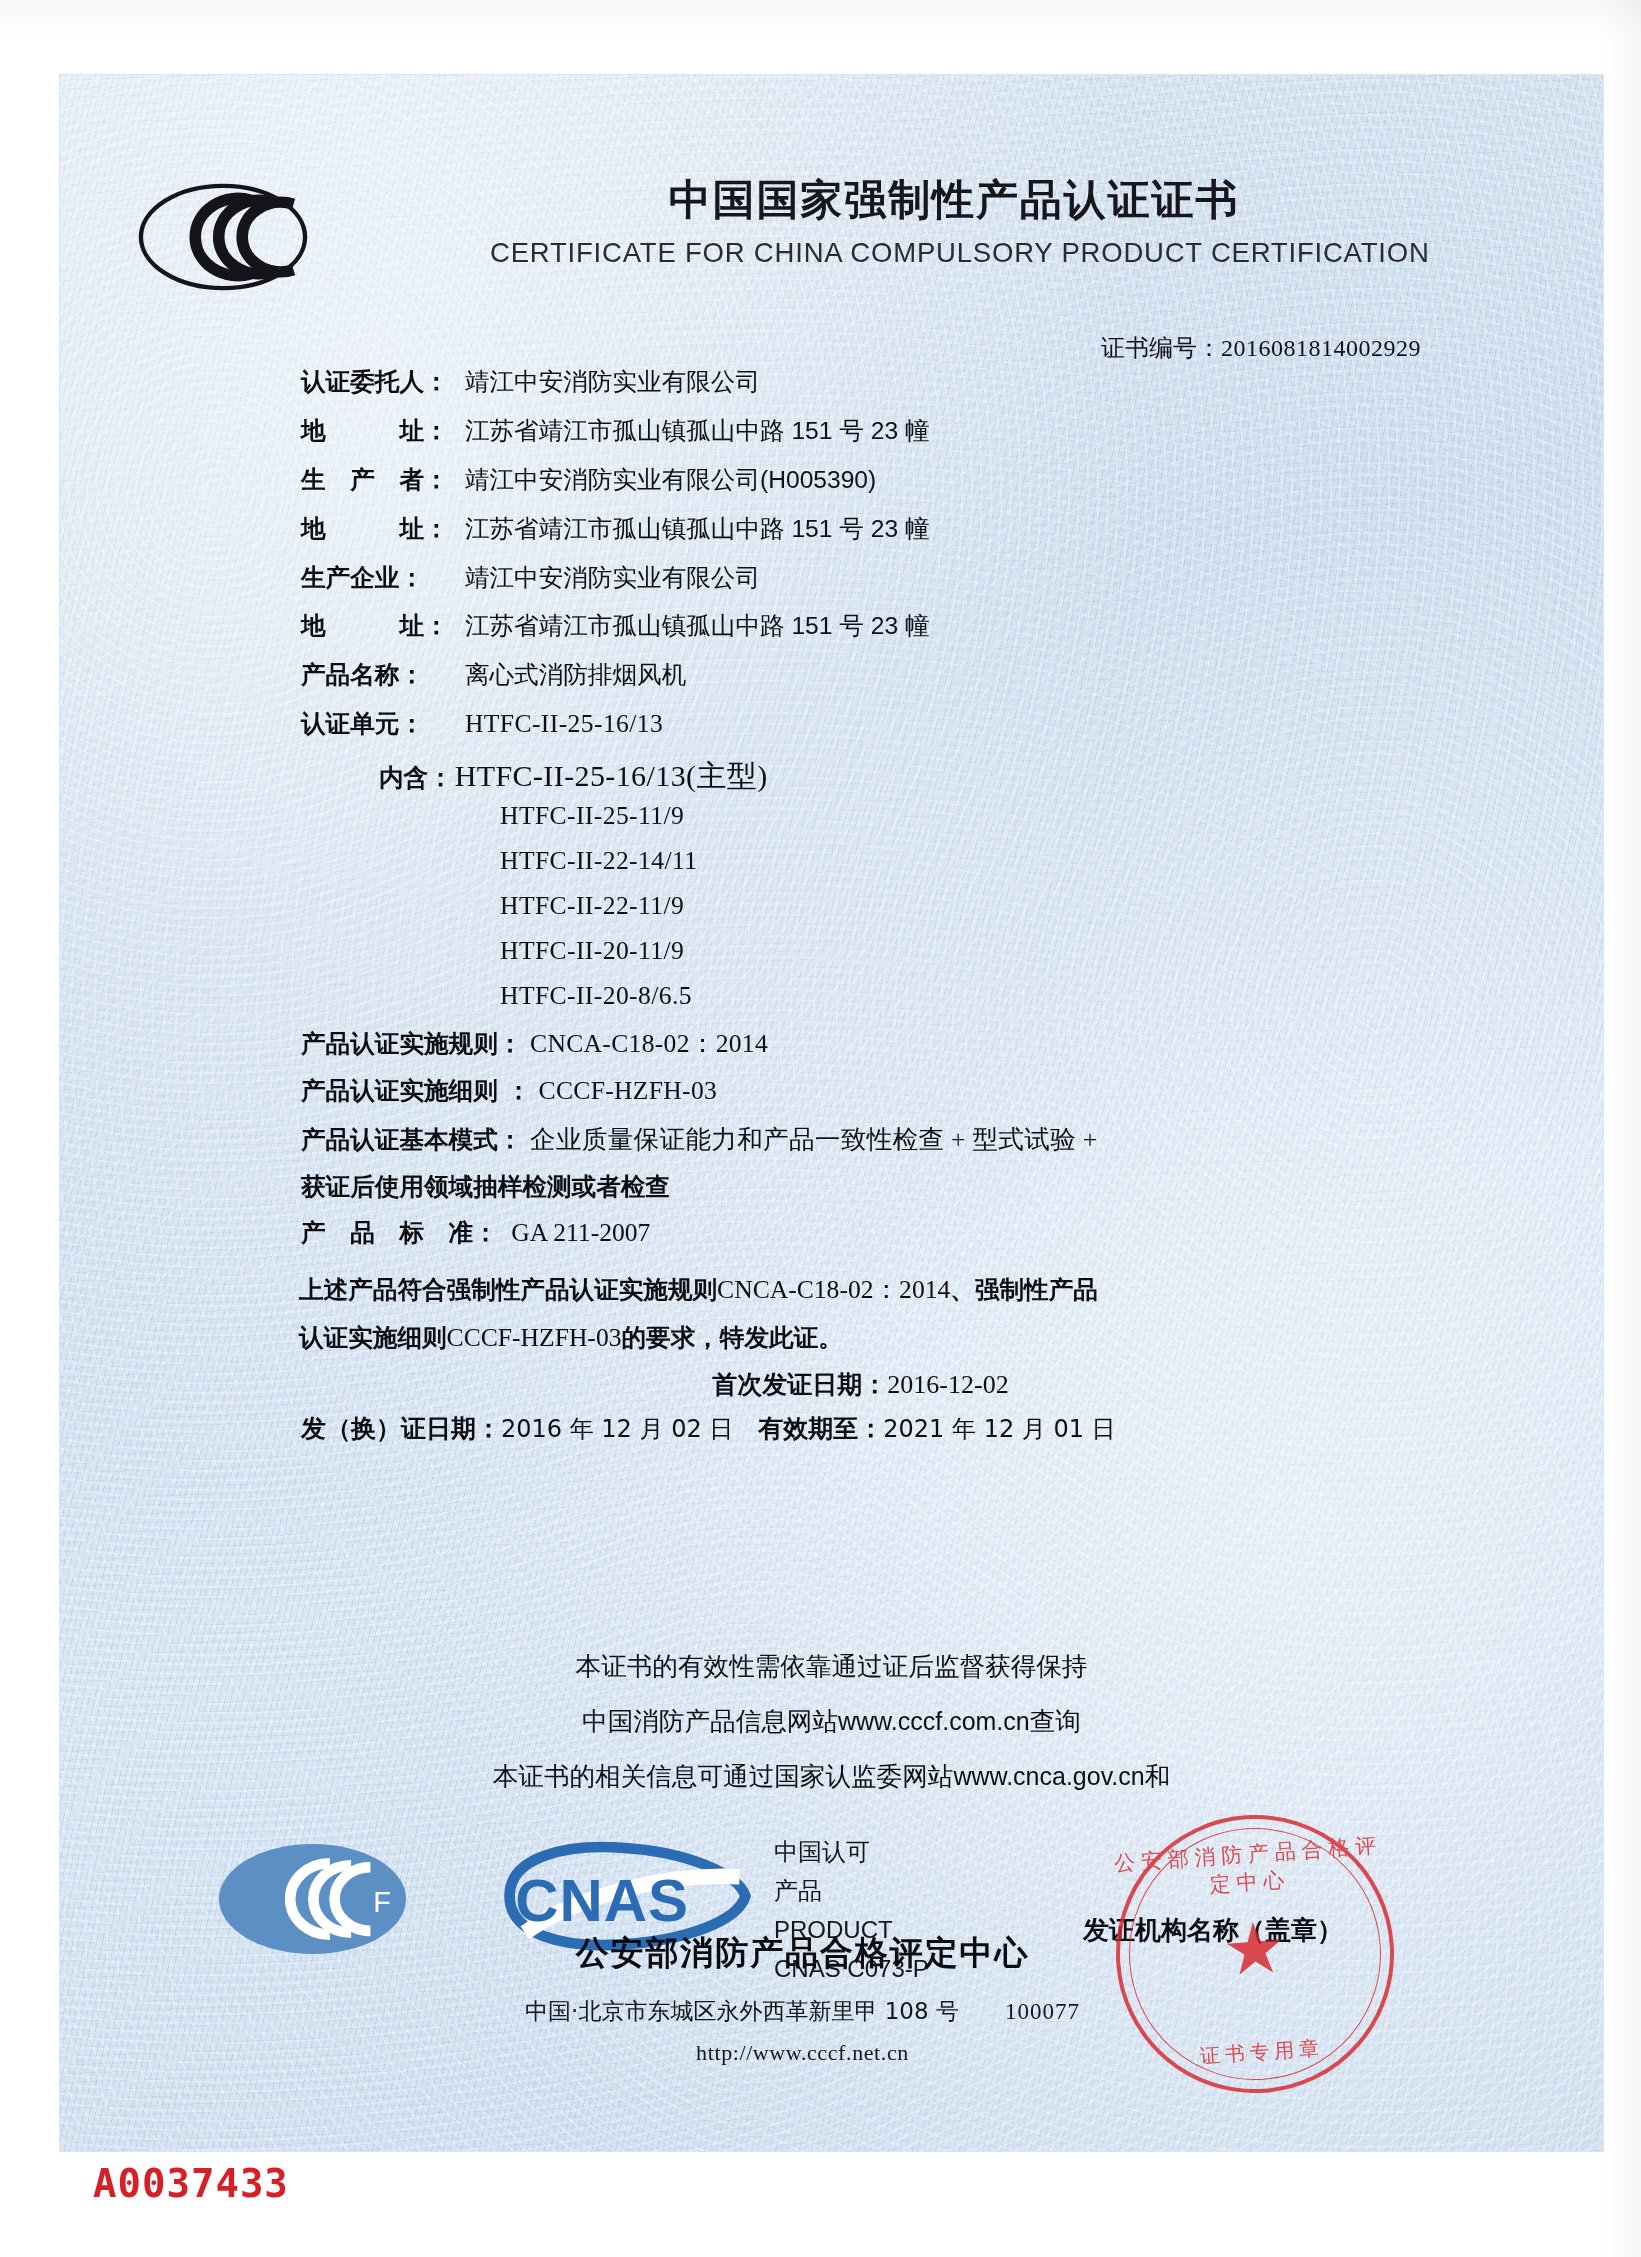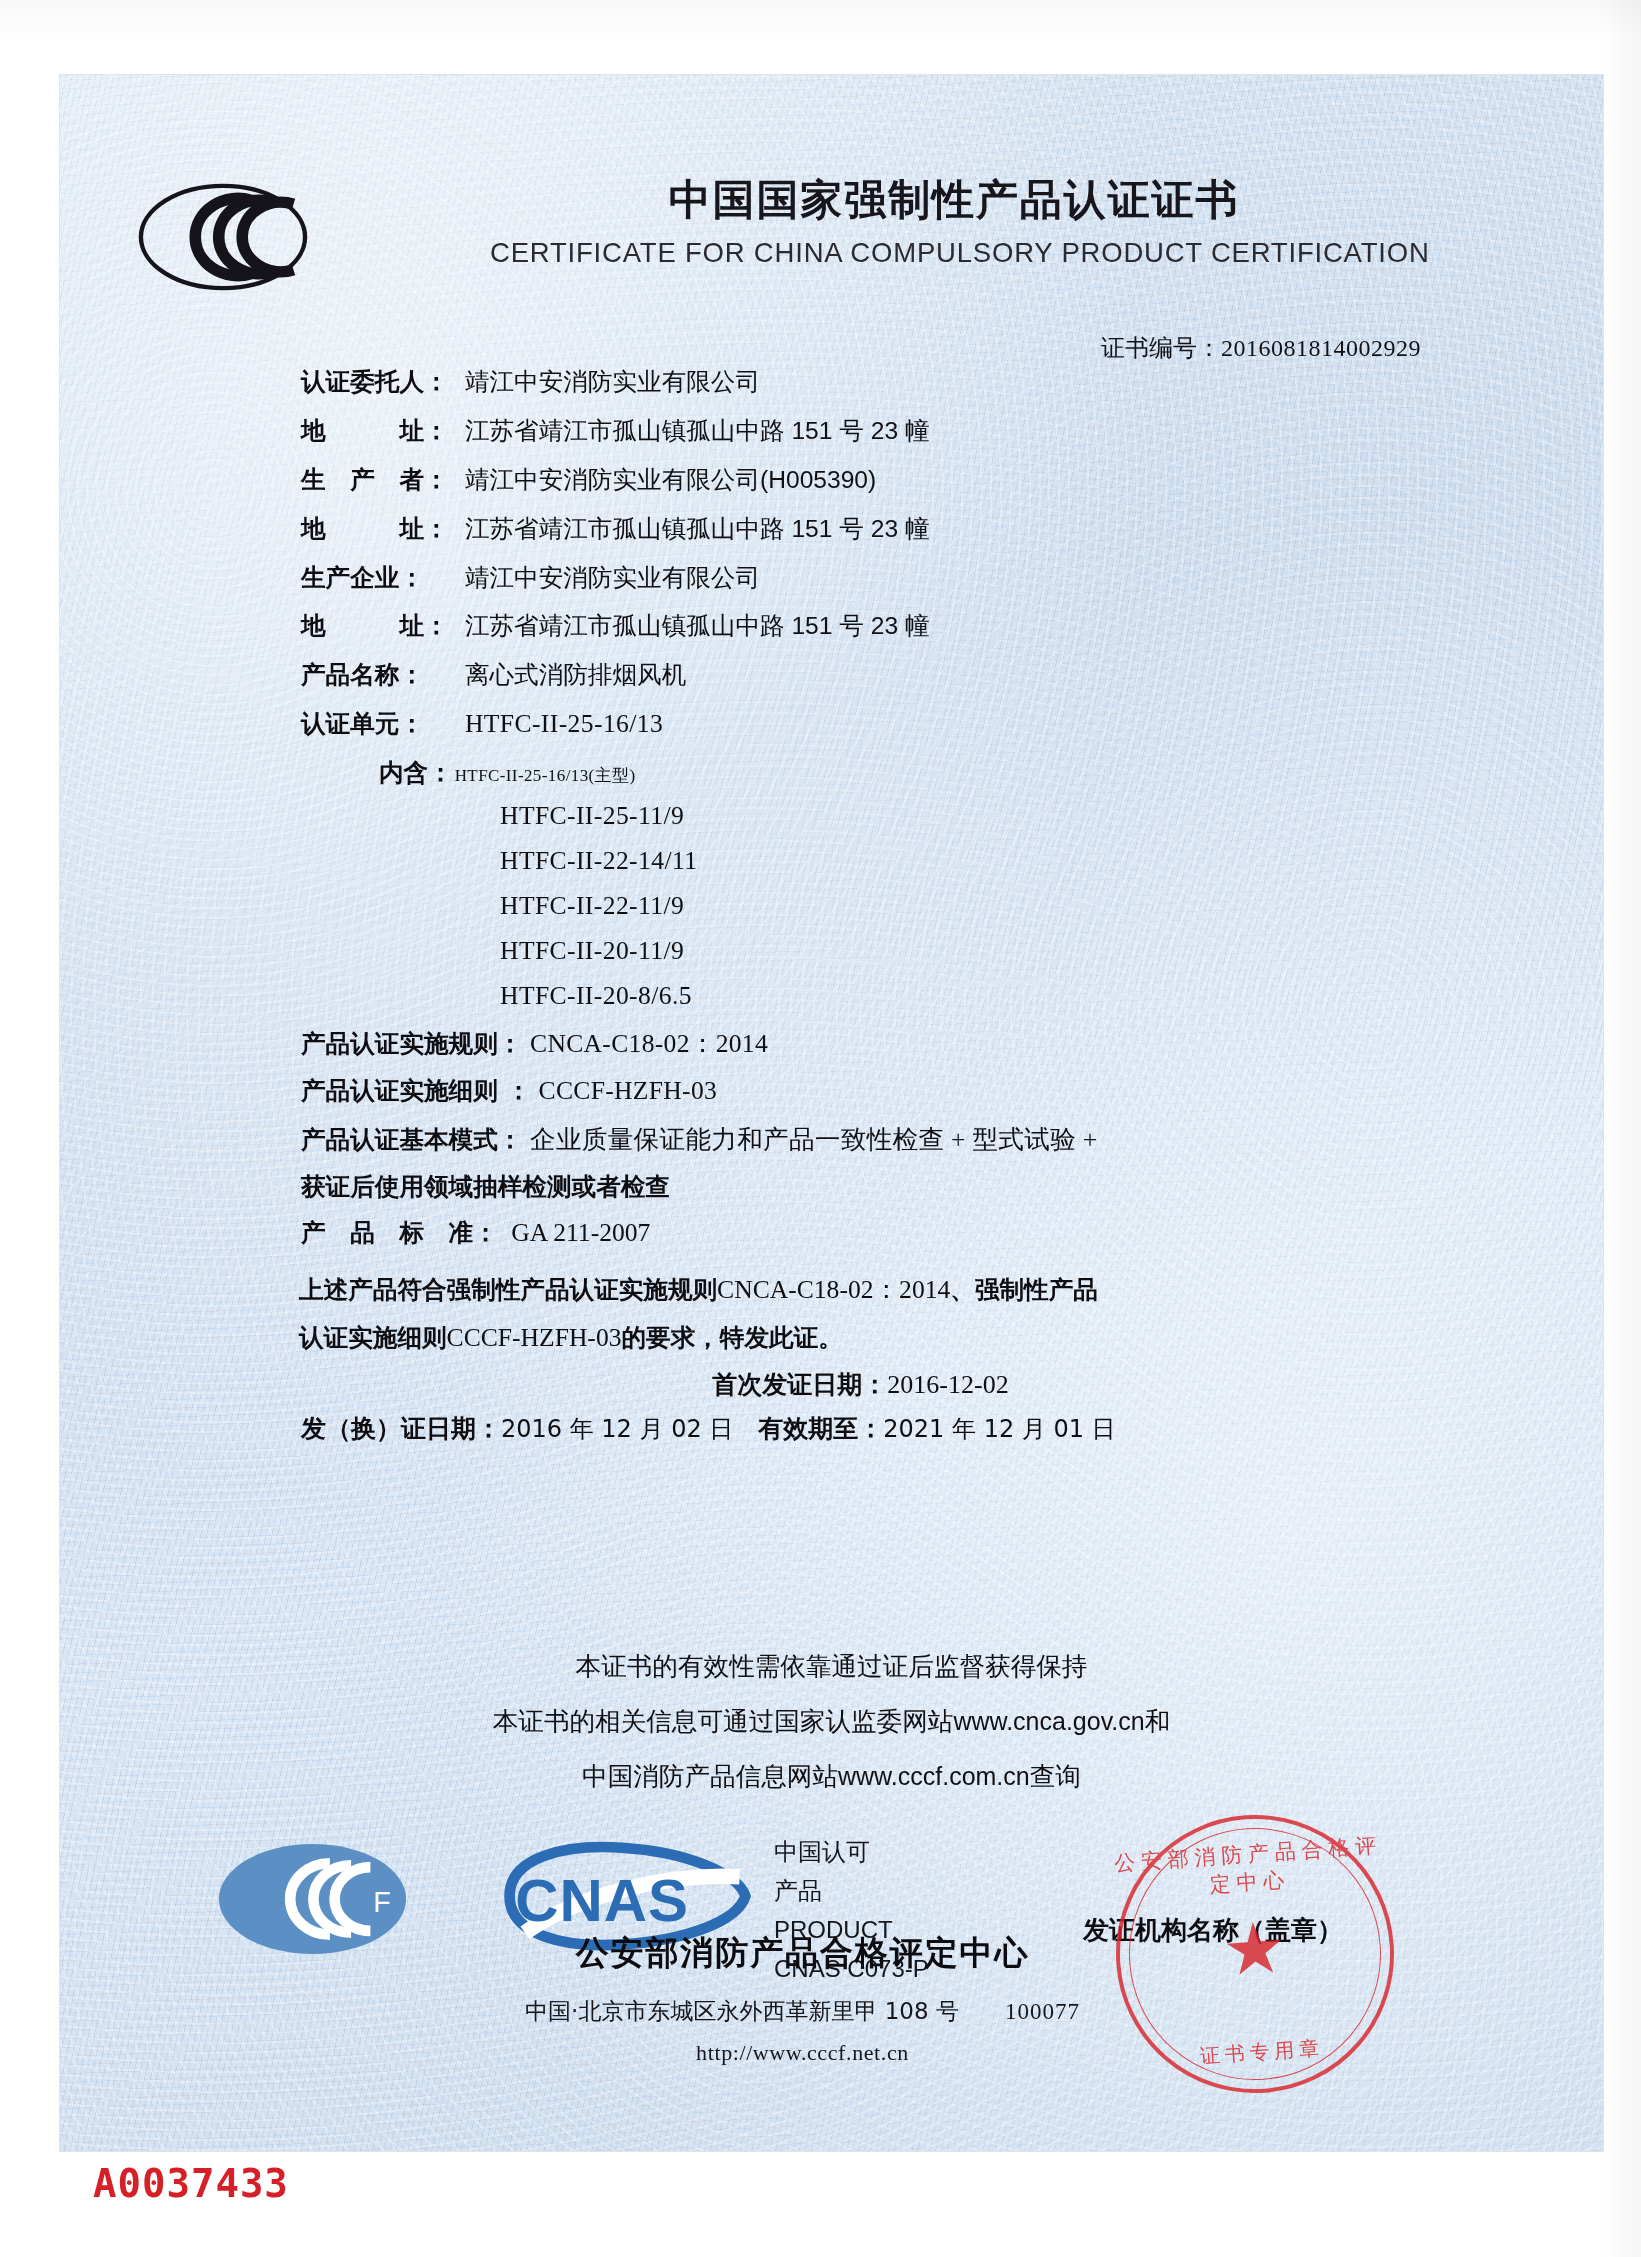--- a/index.html
+++ b/index.html
@@ -142,21 +142,21 @@
     height: 45px;
   }
   .sub-row .k {
     font-family: "DejaVu Sans", sans-serif;
     font-weight: bold;
     font-size: 24.6px;
     color: #0e0e12;
   }
   .sub-row .v {
     font-family: "Liberation Serif", serif;
-    font-size: 17px;
+    font-size: 30px;
     letter-spacing: 0.4px;
     color: #101014;
     margin-left: 1.9px;
   }
   .model-row {
     padding-left: 440px;
     height: 45px;
     font-family: "Liberation Serif", serif;
     font-size: 25.6px;
     letter-spacing: 0.4px;
@@ -533,24 +533,24 @@
       </div>
 
       <div id="issue-dates">
         <span>发（换）证日期：</span><span class="d">2016 年 12 月 02 日</span><span class="gap"></span><span>有效期至：</span><span class="d">2021 年 12 月 01 日</span>
       </div>
     </div>
 
     <div id="notes">
       <div>本证书的有效性需依靠通过证后监督获得保持</div>
       <div>
+        <span>中国消防产品信息网站</span><span class="link">www.cccf.com.cn</span><span>查询</span>
+      </div>
+      <div>
         <span>本证书的相关信息可通过国家认监委网站</span><span class="link">www.cnca.gov.cn</span><span>和</span>
-      </div>
-      <div>
-        <span>中国消防产品信息网站</span><span class="link">www.cccf.com.cn</span><span>查询</span>
       </div>
     </div>
 
     <div id="marks">
 
       <div id="cccf-mark">
         <svg width="193" height="122" viewBox="0 0 200 126">
           <ellipse cx="100" cy="63" rx="97" ry="57" fill="#5c8fc4"></ellipse>
           <path d="M118 26 A40 36 0 1 0 118 100" fill="none" stroke="#ffffff" stroke-width="11"></path>
           <path d="M140 28 A38 34 0 1 0 140 98" fill="none" stroke="#ffffff" stroke-width="11"></path>

